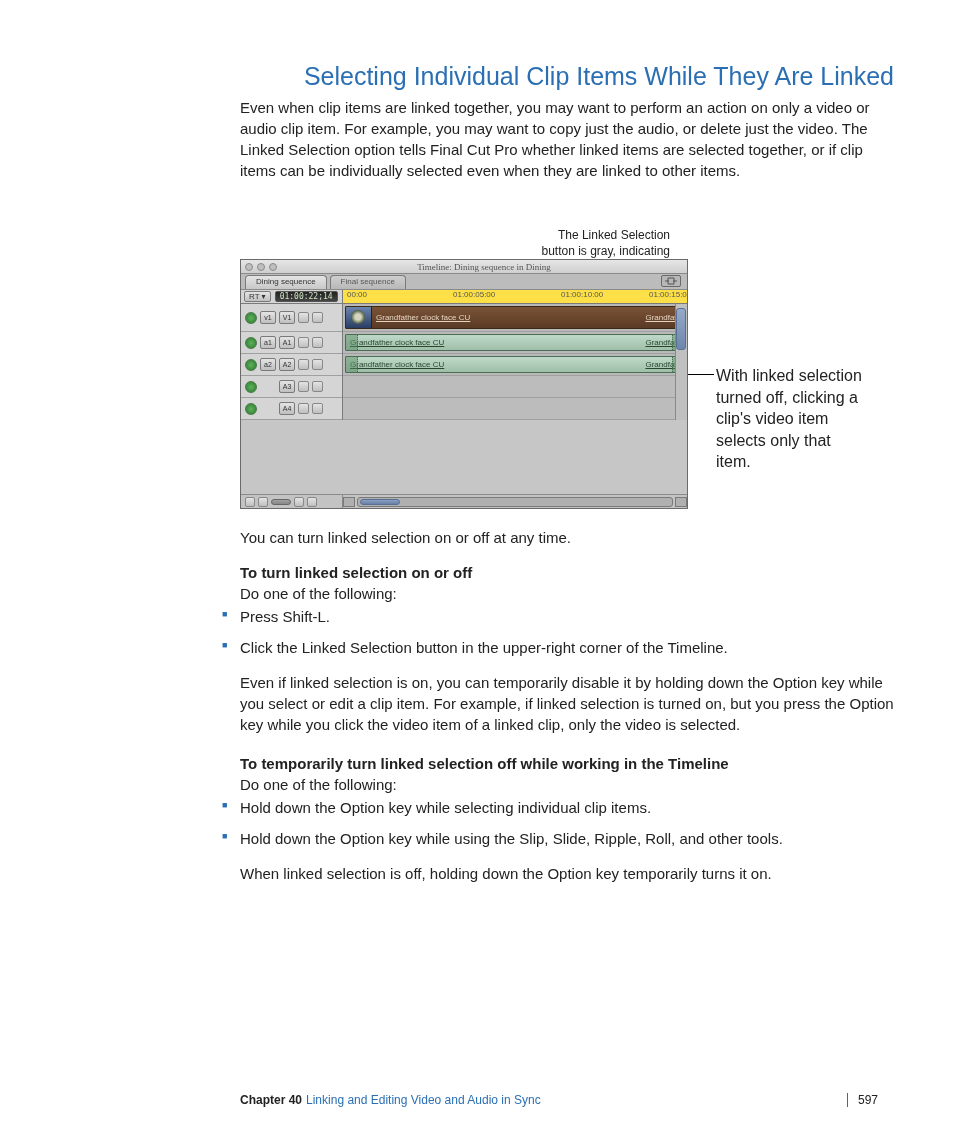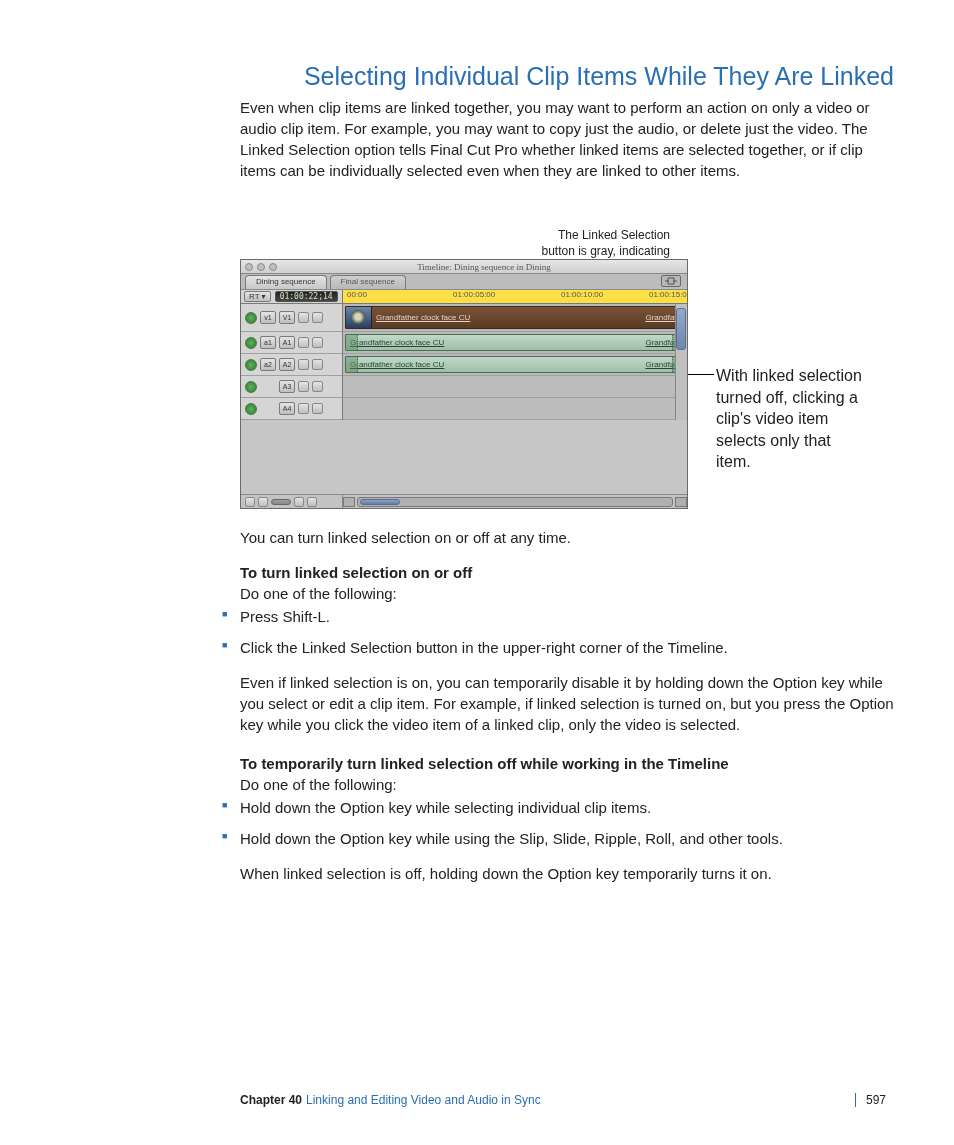--- a/index.html
+++ b/index.html
@@ -64,21 +64,21 @@
   .hscroll-arrow { position:absolute; top:2px; width:12px; height:10px; background:#b0b0b0; border:1px solid #7a7a7a; }
   .hscroll-arrow.left { left:0; }
   .hscroll-arrow.right { right:0; }
 
   .subhead { font-weight:600; font-size:15px; line-height:1.4; }
   .para { font-size:15px; line-height:1.4; margin-bottom:14px; }
   ul.bullets { list-style:none; margin:0 0 14px 0; padding:0; }
   ul.bullets li { position:relative; padding-left:18px; font-size:15px; line-height:1.4; margin-bottom:10px; margin-left:-18px; }
   ul.bullets li::before { content:"■"; color:#2a6fb3; position:absolute; left:0; top:2px; font-size:9px; }
   .after-list { font-size:15px; line-height:1.4; margin-bottom:18px; }
-  .footer { position:absolute; bottom:38px; left:240px; right:68px; display:flex; align-items:center; font-size:12px; }
+  .footer { position:absolute; bottom:38px; left:240px; right:76px; display:flex; align-items:center; font-size:12px; }
   .footer .chap { font-weight:700; color:#222; }
   .footer .title { color:#2a6fb3; margin-left:4px; }
   .footer .spacer { flex:1; }
   .footer .pnum { font-weight:400; }
   .footer .vline { width:1px; height:14px; background:#2a6fb3; margin:0 10px; }
 </style>
 </head>
 <body>
 
 <div class="page">

